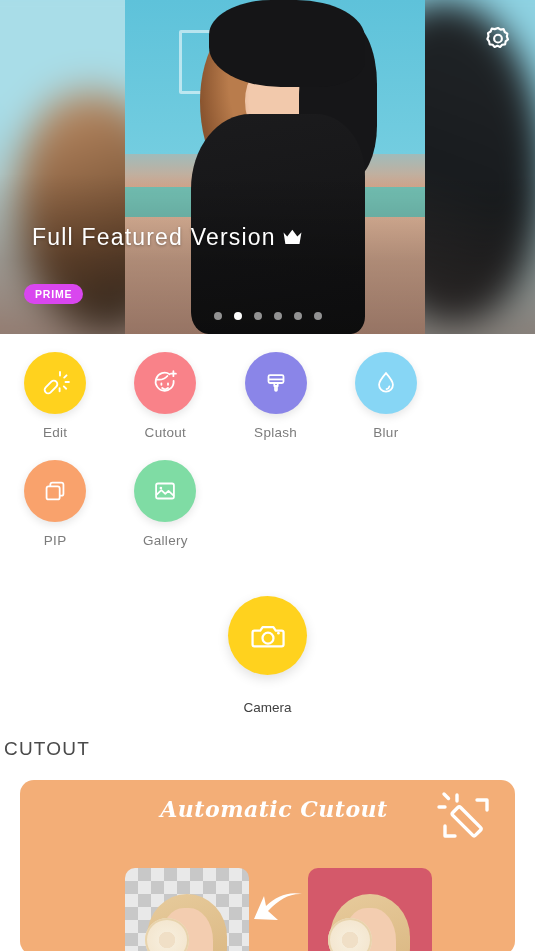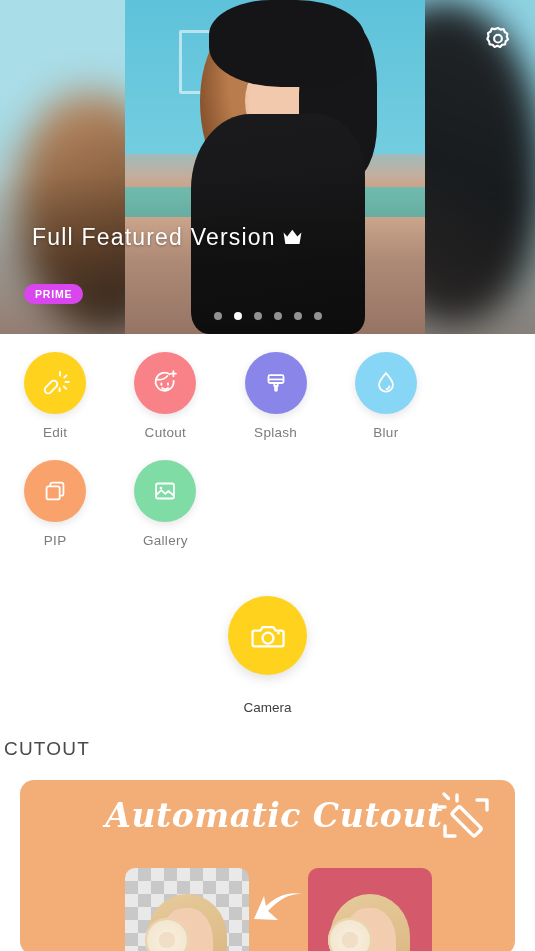--- a/index.html
+++ b/index.html
@@ -144,21 +144,21 @@
   .section-title{
     position:absolute; left:4px; top:738px;
     font-size:19px; color:#4a4a4a; letter-spacing:1.2px;
   }
   .cutout-card{
     position:absolute; left:20px; top:780px; width:495px; height:175px;
     background:#F3AE77; border-radius:14px; overflow:hidden; cursor:pointer;
   }
   .cutout-title{
     position:absolute; left:0; right:0; top:16px; text-align:center;
-    color:#fff; font-size:33px; font-style:italic; font-weight:700;
+    color:#fff; font-size:22px; font-style:italic; font-weight:700;
     font-family:"DejaVu Serif", serif; letter-spacing:.5px;padding-left:13px;
   }
   .thumb{
     position:absolute; top:88px; width:124px; height:110px; border-radius:10px; overflow:hidden;
   }
   .thumb-left{ left:105px;
     background-image:
       linear-gradient(45deg,#c8c8c8 25%, transparent 25%, transparent 75%, #c8c8c8 75%),
       linear-gradient(45deg,#c8c8c8 25%, #e9e9e9 25%, #e9e9e9 75%, #c8c8c8 75%);
     background-size:26px 26px; background-position:0 0, 13px 13px;

